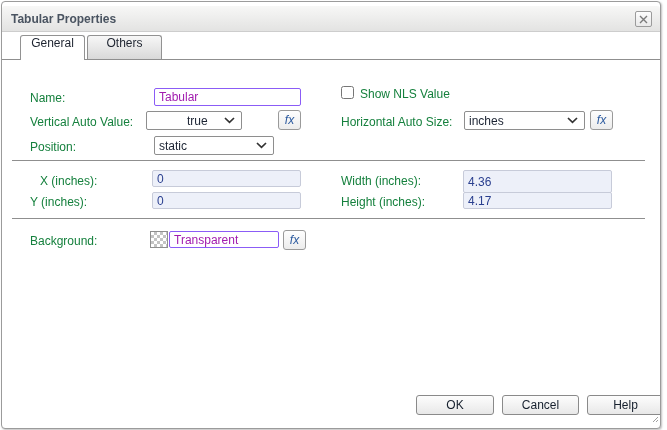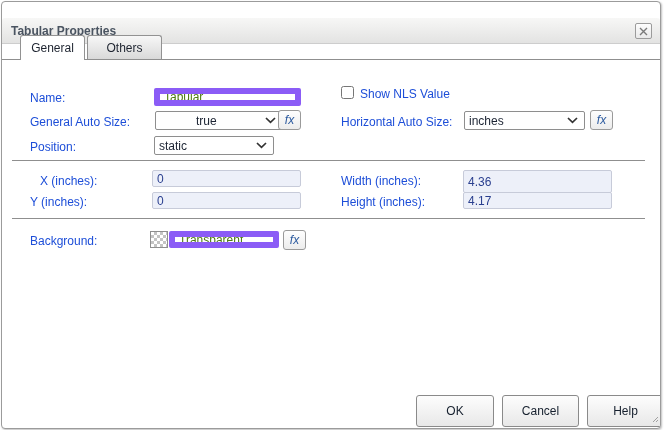--- a/index.html
+++ b/index.html
@@ -3,44 +3,44 @@
 <meta charset="utf-8">
 <style>
   * { box-sizing: border-box; margin: 0; padding: 0; }
   html, body { width: 667px; height: 430px; background: #fff; font-family: "Liberation Sans", "DejaVu Sans", sans-serif; }
   .dialog {
     position: absolute; left: 1px; top: 1px; width: 660px; height: 428px;
     background: #fff; border: 1px solid #9b9b9b; border-radius: 4px;
     box-shadow: 1px 1px 2px rgba(0,0,0,.25); overflow: hidden;
   }
   .titlebar {
-    position: absolute; left: 0; top: 16px; right: 0; height: 26px;
+    position: absolute; left: 0; top: 4px; right: 0; height: 26px;
     background: linear-gradient(#f7f7f6, #e3e3e2);
     border-bottom: 1px solid #cdcdcd; border-radius: 3px 3px 0 0;
     display: flex; align-items: center; padding: 0 9px; text-align: center;
   }
   .title-text { font-size: 12px; font-weight: bold; color: #4a5461; }
   .close-btn {
     position: absolute; right: 8px; top: 5px; width: 17px; height: 16px;
     border: 1px solid #9b9b9b; border-radius: 2px;
     background: linear-gradient(#fdfdfd, #e9e9e9);
     display: flex; align-items: center; justify-content: center; cursor: pointer;
   }
   .tab {
-    position: absolute; display: flex; align-items: center; justify-content: center;
+    position: absolute; display: flex; align-items: flex-start; justify-content: center;
     font-size: 12px; color: #1e2430; cursor: pointer;
     border: 1px solid #929292; border-bottom: none; border-radius: 3px 3px 0 0;
   }
   .tab-active { left: 18px; top: 33px; width: 65px; height: 25px; background: #fff; z-index: 3; }
   .tab-inactive { left: 85px; top: 33px; width: 75px; height: 24px; background: linear-gradient(#f7f7f7, #d9d9d9); z-index: 1; }
   .tab-underline { position: absolute; left: 0; right: 0; top: 57px; height: 1px; background: #8f8f8f; z-index: 2; }
-  .lbl { position: absolute; font-size: 12px; color: #1d4ed8; line-height: 16px; white-space: nowrap; }
+  .lbl { position: absolute; font-size: 12px; color: #15803d; line-height: 16px; white-space: nowrap; }
   .txt {
-    position: absolute; font-size: 12px; color: #4d7c0f; padding: 0 4px;
-    border: 6px solid #8b5cf6; border-radius: 2px; background: #fff; outline: none;
+    position: absolute; font-size: 12px; color: #a21caf; padding: 0 4px;
+    border: 1px solid #8b5cf6; border-radius: 2px; background: #fff; outline: none;
     font-family: "Liberation Sans", "DejaVu Sans", sans-serif;
   }
   .ro {
     background: #edf0f9; border: 1px solid #c7cbd9; color: #2a3f8f;
   }
   .sel {
     position: absolute; background: #fff; border: 1px solid #8e8e8e; border-radius: 2px;
     display: flex; align-items: center; justify-content: space-between;
     padding: 0 6px 0 4px; font-size: 12px; color: #1c2433; cursor: pointer;
   }
@@ -56,21 +56,21 @@
     border: 1px solid #8a8a8a; background: #fff; border-radius: 1px; cursor: pointer; }
   .swatch {
     position: absolute; left: 148px; top: 229px; width: 18px; height: 17px;
     border: 1px solid #8f8f8f; cursor: pointer;
     background-image:
       linear-gradient(45deg, #c4c4c4 25%, transparent 25%, transparent 75%, #c4c4c4 75%),
       linear-gradient(45deg, #c4c4c4 25%, #ffffff 25%, #ffffff 75%, #c4c4c4 75%);
     background-size: 6px 6px; background-position: 0 0, 3px 3px;
   }
   .btn {
-    position: absolute; top: 393px; height: 32px;
+    position: absolute; top: 393px; height: 20px;
     border: 1px solid #8a8a8a; border-radius: 3px;
     background: linear-gradient(#fdfdfd, #e8e8e8);
     font-size: 12px; color: #16202e; cursor: pointer;
     display: flex; align-items: center; justify-content: center;
     font-family: "Liberation Sans", "DejaVu Sans", sans-serif;
     text-align: right;
   }
   .grip { position: absolute; right: 1px; bottom: 1px; cursor: nwse-resize; }
 </style>
 </head>
@@ -93,22 +93,22 @@
   <div class="tab tab-inactive">
     <span>Others</span>
   </div>
   <div class="tab-underline"></div>
 
   <span class="lbl" style="left:28px; top:88px;">Name:</span>
   <input class="txt" style="left: 152px; top: 86px; width: 147px; height: 18px;" value="Tabular">
   <input type="checkbox" class="chk" style="">
   <span class="lbl" style="left:358px; top:84px;">Show NLS Value</span>
 
-  <span class="lbl" style="left:28px; top:112px;">General Auto Size:</span>
-  <div class="sel" style="left:153px; top:109px; width:128px; height:19px;padding-left:40px;">
+  <span class="lbl" style="left:28px; top:112px;">Vertical Auto Value:</span>
+  <div class="sel" style="left:144px; top:109px; width:96px; height:19px;padding-left:40px;">
     <span>true</span>
     <svg width="11" height="7" viewBox="0 0 11 7">
       <polyline points="1,1 5.5,5.3 10,1" fill="none" stroke="#333" stroke-width="1.7"></polyline>
     </svg>
   </div>
   <div class="fxb" style="left:276px; top:108px;">
     <span>fx</span>
   </div>
 
   <span class="lbl" style="left:339px; top:112px;">Horizontal Auto Size:</span>

